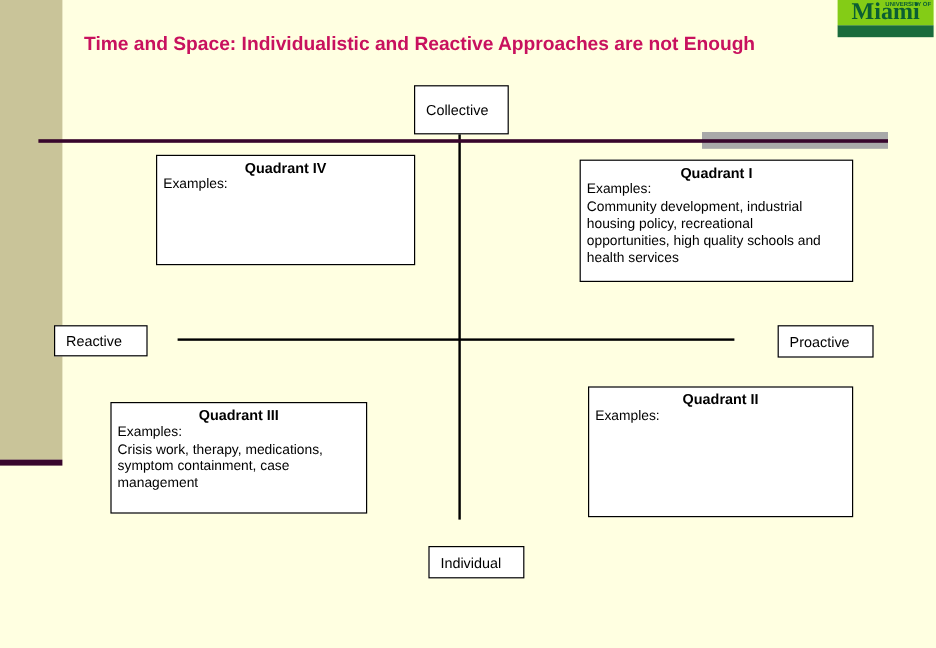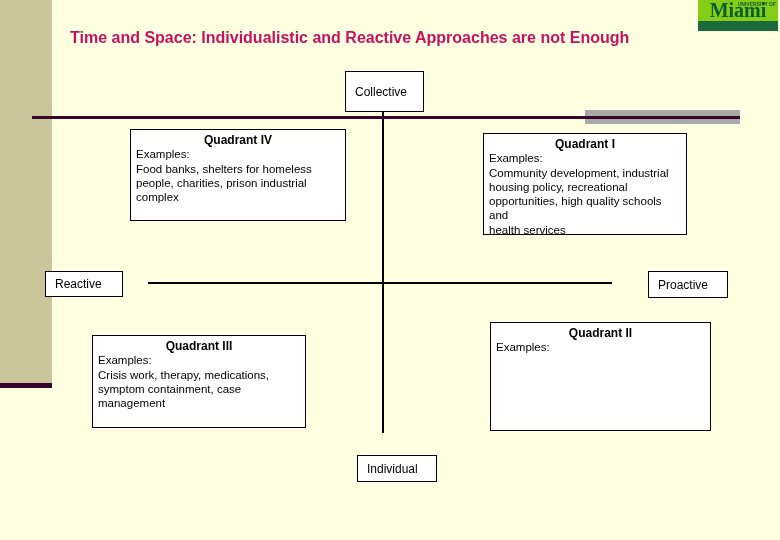--- a/index.html
+++ b/index.html
@@ -47,21 +47,21 @@
   .individual{left:357px;top:455px;width:80px;height:27px;}
   
   .quad{
     position:absolute;background:#FFFFFF;border:1px solid #000;
     box-sizing:border-box;padding:3px 5px;color:#000;z-index:3;
     font-size:11.5px;line-height:14.3px;
   }
   .quad-title{text-align:center;font-weight:bold;font-size:12px;}
   .quad-body{white-space:pre-line;}
   .q4{left:104px;top:129px;width:216px;height:92px;margin-left:26px;}
-  .q1{left:483px;top:133px;width:204px;height:102px;}
+  .q1{left:483px;top:133px;width:228px;height:102px;}
   .q3{left:92px;top:335px;width:214px;height:93px;}
   .q2{left:490px;top:322px;width:221px;height:109px;}
 </style>
 </head>
 <body>
 
 <div class="slide">
 
   <div class="band"></div>
   <div class="band-end"></div>
@@ -91,23 +91,20 @@
   <div class="axis-box proactive">
     <span>Proactive</span>
   </div>
   <div class="axis-box individual">
     <span>Individual</span>
   </div>
 
   <div class="quad q4">
     <div class="quad-title">Quadrant IV</div>
     <div>Examples:</div>
-    <div class="quad-body">Food banks, shelters for homeless
-people, charities, prison industrial
-complex</div>
   </div>
 
   <div class="quad q1">
     <div class="quad-title">Quadrant I</div>
     <div>Examples:</div>
     <div class="quad-body">Community development, industrial
 housing policy, recreational
 opportunities, high quality schools and
 health services</div>
   </div>

